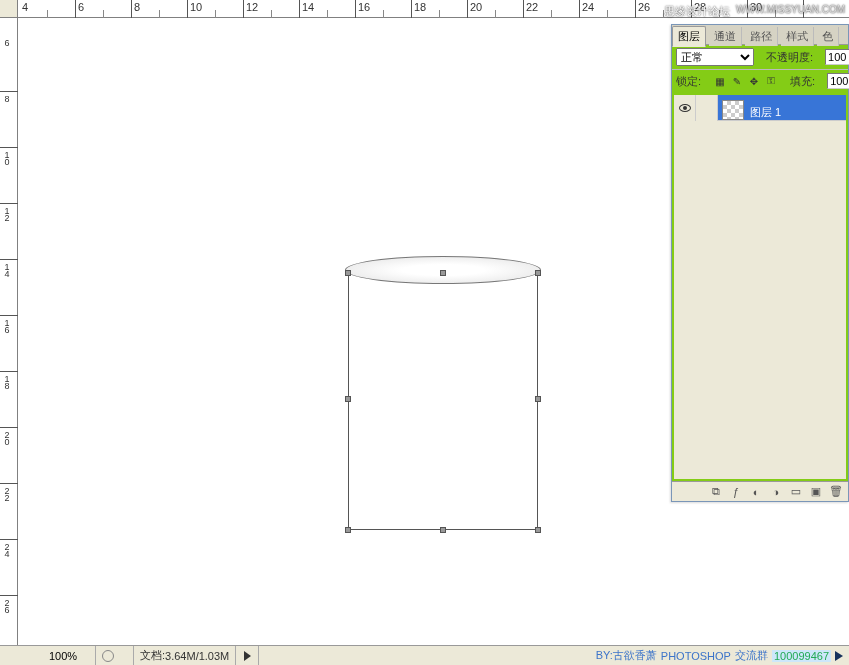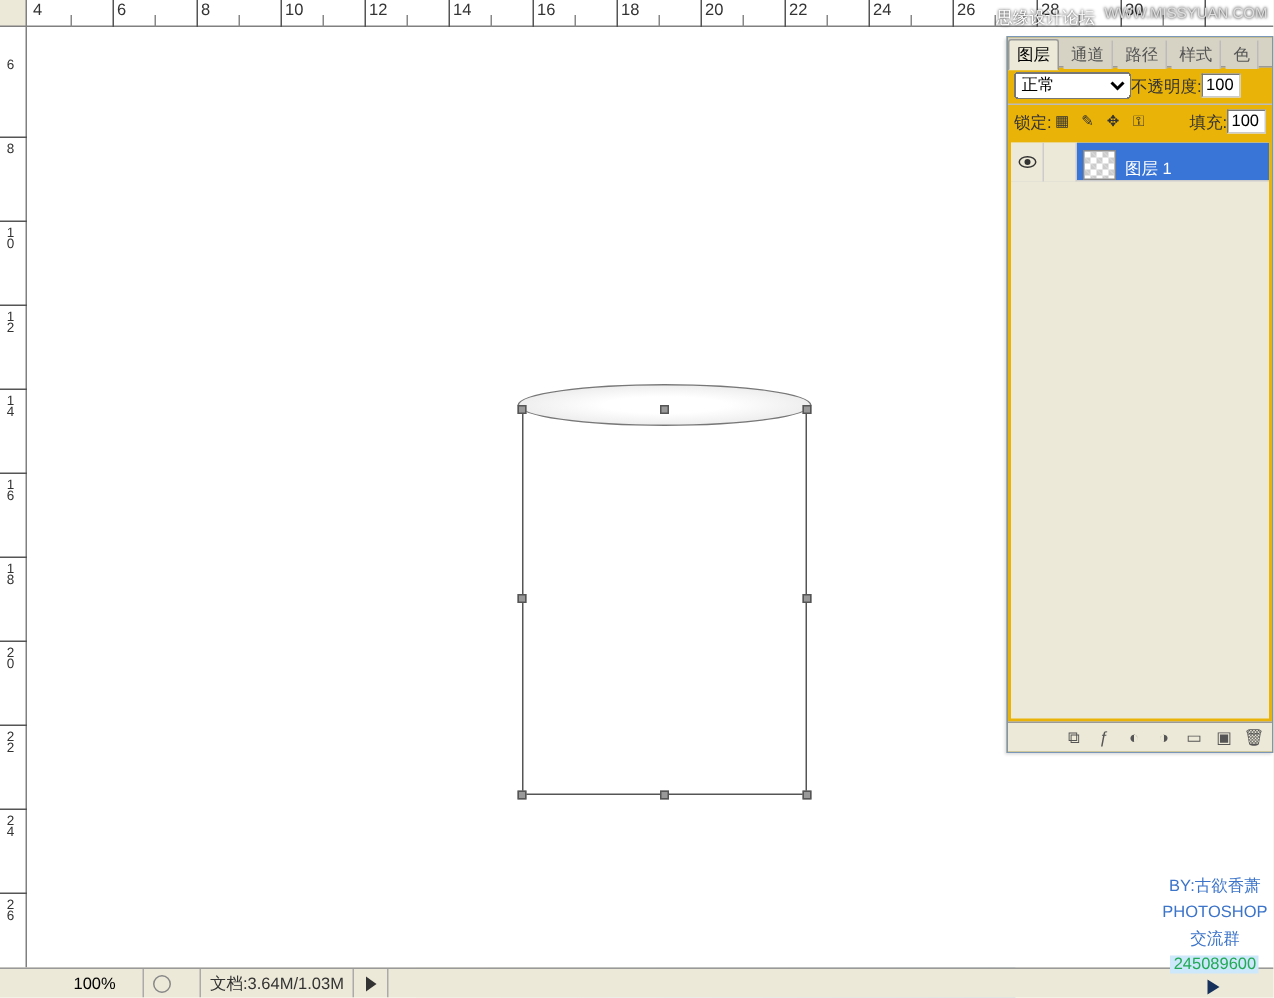--- a/index.html
+++ b/index.html
@@ -20,25 +20,25 @@
   .canvas-bg { position: absolute; left: 18px; top: 18px; right: 0; bottom: 20px; background: #ffffff; }
   .shape { position: absolute; left: 330px; top: 250px; width: 190px; height: 262px; }
   .ellipse { position:absolute; left:-3px; top:-12px; width:196px; height:28px; border-radius:50%; border:1px solid #777; background: radial-gradient(ellipse at center, #fff 30%, #eee 70%, #ddd 100%);}
   .rect { position:absolute; left:0; top:4px; width:190px; height:258px; border:1px solid #555; background:#fff;}
   .handle { position:absolute; width:6px; height:6px; background:#999; border:1px solid #555; }
   .h1{left:-3px;top:2px;} .h2{right:-3px;top:2px;} .h3{left:-3px;bottom:-3px;} .h4{right:-3px;bottom:-3px;}
   .h5{left:50%;margin-left:-3px;top:2px;} .h6{left:50%;margin-left:-3px;bottom:-3px;}
   .h7{left:-3px;top:50%;margin-top:-3px;} .h8{right:-3px;top:50%;margin-top:-3px;}
 
   
-  .panel { position: absolute; right: 0; top: 24px; width: 178px; height: 478px; background: #eab308; border: 1px solid #7a96b8; box-shadow: -1px 1px 2px rgba(0,0,0,0.15); }
+  .panel { position: absolute; right: 0; top: 24px; width: 178px; height: 478px; background: #84cc16; border: 1px solid #7a96b8; box-shadow: -1px 1px 2px rgba(0,0,0,0.15); }
   .panel-tabs { height: 20px; border-bottom: 1px solid #999; position: relative; background:#d6d3c4; }
   .tab { display: inline-block; padding: 2px 5px; font-size: 11px; color: #555; cursor: default; border-right:1px solid #bbb; position:relative; top:1px; background:#d6d3c4;}
   .tab.active { background: #ece9d8; border: 1px solid #999; border-bottom: 1px solid #ece9d8; color:#000; border-radius:2px 2px 0 0;}
-  .panel-row { display: flex; align-items: center; padding: 3px 4px; gap: 0; }
+  .panel-row { display: flex; align-items: center; padding: 3px 4px; gap: 12px; }
   .panel-row.b-top{ border-top:1px solid #bbb;}
   select.mode { flex: 0 0 78px; height: 18px; font-size: 11px; }
   .label { color: #333; white-space: nowrap; }
   .val-input { width: 26px; height: 16px; border: 1px inset #ccc; background: #fff; font-size: 11px; text-align: left; padding:0 2px;}
   .lock-icons { display:flex; gap:3px; align-items:center;}
   .lock-icons span{ width:14px; height:14px; display:inline-flex; align-items:center; justify-content:center; border:1px solid transparent; font-size:10px; color:#333;}
   .layers-list { position:absolute; left:2px; right:2px; top:70px; bottom:22px; background: #ece9d8; overflow:hidden;}
   .layer-item { display:flex; align-items:center; height:26px; border-bottom:1px solid #ccc; }
   .layer-item.selected .layer-name-wrap{ background:#3875d7; color:#fff; }
   .vis-col{ width:22px; height:26px; display:flex; align-items:center; justify-content:center; border-right:1px solid #ccc; background:#ece9d8;}
@@ -56,21 +56,21 @@
   .watermark{ position:absolute; top:4px; right:4px; font-size:11px; color:#fff; display:flex; gap:6px; text-shadow:0 0 2px #000; z-index:5;}
   .watermark .wm2{ color:#ddd; font-size:10px; }
 
   
   .status-bar{ position:absolute; left:0; bottom:0; right:0; height:20px; background:#ece9d8; border-top:1px solid #999; display:flex; align-items:center;}
   .status-left{ display:flex; align-items:center; height:100%; gap:0;}
   .status-cell{ border-right:1px solid #aaa; height:100%; display:flex; align-items:center; padding:0 6px; color:#333; white-space:nowrap;}
   .zoom-input{ width:40px; border:none; background:transparent; font-size:11px;margin-left:43px;}
   .play-btn{ width:14px; height:12px; display:flex; align-items:center; justify-content:center;}
   .play-tri{ width:0; height:0; border-left:7px solid #333; border-top:5px solid transparent; border-bottom:5px solid transparent;}
-  .status-right{ position:absolute; right:4px; bottom:2px; display:flex; gap:4px; align-items:center; font-size:11px;flex-direction:column;}
+  .status-right{ position:absolute; right:4px; bottom:2px; display:flex; gap:4px; align-items:center; font-size:11px;}
   .sr-a{ color:#3c74c9;} .sr-b{color:#3c74c9;text-align:right;} .sr-c{color:#3c74c9;} .sr-d{color:#22aa55; background:#cde7fb; padding:0 2px;}
   .sr-play{ width:10px;height:10px; border-left:8px solid #16325c; border-top:5px solid transparent; border-bottom:5px solid transparent;}
   .grad{ position:absolute; left:277px; right:172px; bottom:0; height:20px; background:linear-gradient(90deg,#ece9d8 0%,#c8dff2 40%,#8fb4d8 100%);}
 </style>
 </head>
 <body>
 
 <div class="canvas-bg">
   <div class="shape">
     <div class="rect"></div>
@@ -244,16 +244,16 @@
     <div class="status-cell" style="padding:0 4px">
       <div class="play-btn">
           <div class="play-tri"></div>
         </div>
     </div>
   </div>
   <div class="status-right">
     <span class="sr-a">BY:古欲香萧</span>
     <span class="sr-b">PHOTOSHOP</span>
     <span class="sr-c">交流群</span>
-    <span class="sr-d">245089600</span>
+    <span class="sr-d">100099467</span>
     <span class="sr-play"></span>
   </div>
 </div>
 
 </body></html>

